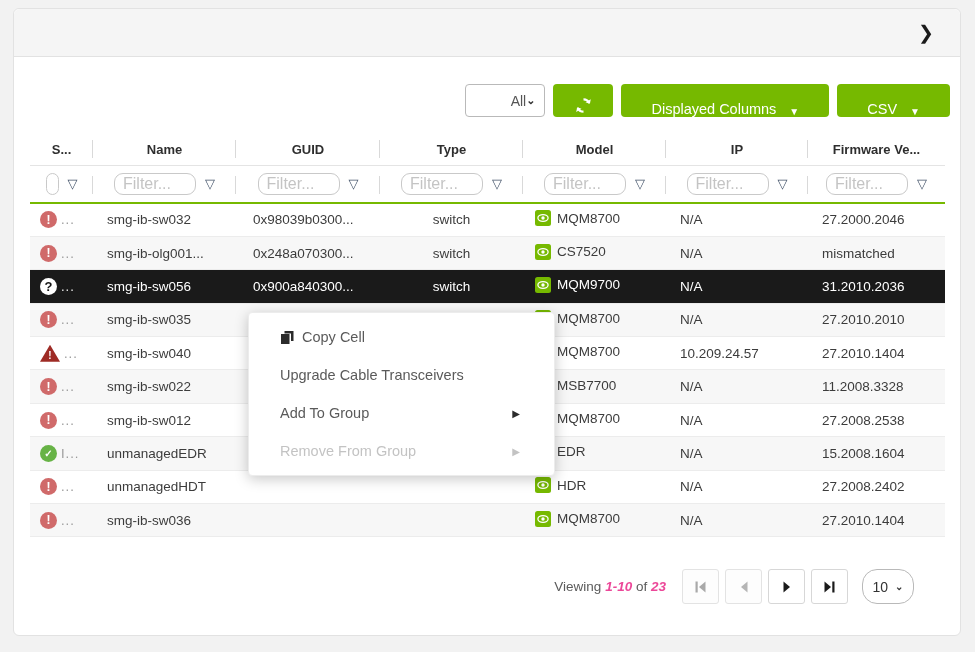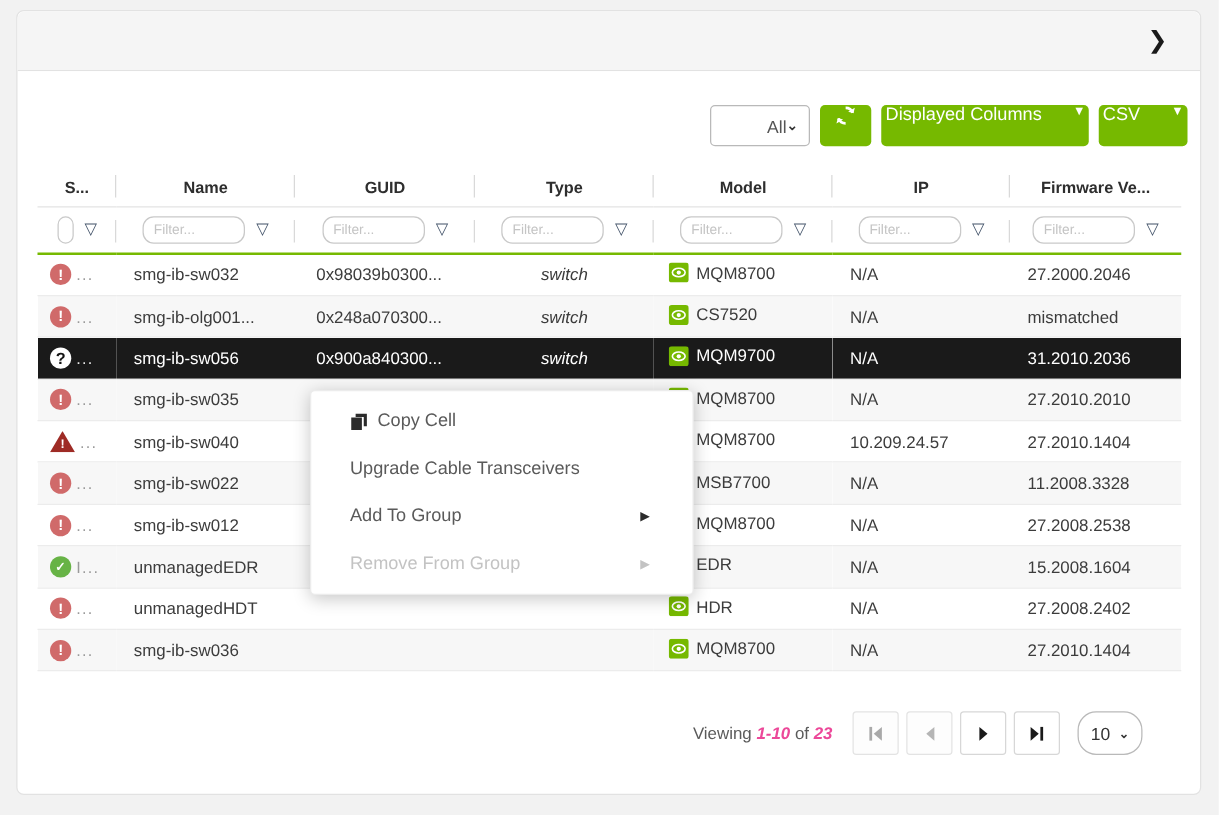--- a/index.html
+++ b/index.html
@@ -31,22 +31,22 @@
     gap: 8px; padding: 27px 10px 0 0;
   }
   .select-box {
     width: 80px; height: 33px; border: 1px solid #b9b9b9; border-radius: 4px;
     background: #fff; display: flex; align-items: center; justify-content: flex-end;
     padding: 0 9px; font-size: 14px; color: #555; cursor: pointer;
   }
   .select-box .caret { color: #333; font-size: 11px; font-weight: bold; }
   .btn-green {
     background: #76b900; color: #fff; border: none; border-radius: 4px;
-    height: 33px; font-size: 14.5px; padding: 0 3px; cursor: pointer;
-    display: inline-flex; align-items: flex-start; gap: 25px;
+    height: 33px; font-size: 14.5px; padding: 0 30px; cursor: pointer;
+    display: inline-flex; align-items: flex-end; gap: 13px;
     font-family: "Liberation Sans", sans-serif;
   }
   .btn-green .caret { font-size: 10px; }
   .btn-icon { width: 41px; justify-content: center; }
   
   .table-wrap { padding: 17px 16px 0 16px; }
   table { width: 100%; border-collapse: collapse; table-layout: fixed; }
   thead th {
     font-size: 13px; font-weight: bold; color: #2e2e2e; height: 31px;
     text-align: center; position: relative; cursor: pointer;
@@ -59,38 +59,38 @@
     height: 38px; border-top: 1px solid #e4e4e4; border-bottom: 2px solid #76b900;
     position: relative; vertical-align: middle;
   }
   tr.filter-row td:not(:last-child)::after {
     content: ""; position: absolute; right: 0; top: 10px; height: 18px;
     border-right: 1px solid #d9d9d9;
   }
   .fcell { display: flex; align-items: center; justify-content: center; gap: 9px; }
   .filter-input {
     height: 22px; border: 1px solid #c9c9c9; border-radius: 9px; background: #fff;
-    font-size: 11px; color: #555; padding: 0 8px; width: 82px; outline: none;
+    font-size: 16px; color: #555; padding: 0 8px; width: 82px; outline: none;
     font-family: "Liberation Sans", sans-serif;
   }
   .filter-input::placeholder { color: #c4c4c4; }
   .filter-input.tiny { width: 13px; padding: 0; }
   .funnel { color: #44546a; font-size: 13px; cursor: pointer; line-height: 1;
     font-family: "DejaVu Sans", sans-serif; }
   tbody tr.row { height: 33.4px; border-bottom: 1px solid #ececec; cursor: pointer; }
   tbody tr.row:nth-child(even) { background: #f7f7f7; }
   tbody tr.row.selected { background: #1a1a1a; }
   tbody tr.row.selected td { color: #ffffff; }
   tbody tr.row.selected .dots { color: #eaeaea; }
   tbody td { font-size: 13.5px; color: #3c3c3c; vertical-align: middle; overflow: hidden;
     white-space: nowrap; text-overflow: ellipsis; }
   td.c-status { padding-left: 10px; }
   td.c-name { padding-left: 14px; }
   td.c-guid { padding-left: 17px; }
-  td.c-type { text-align: center; font-style: italic; }
+  td.c-type { text-align: center; }
   td.c-model { padding-left: 12px; }
   td.c-ip { padding-left: 14px; }
   td.c-fw { padding-left: 14px; }
   .stwrap { display: inline-flex; align-items: center; gap: 4px; }
   .dots { color: #9a9a9a; font-size: 13px; letter-spacing: 1px; }
   .st-ic {
     width: 17px; height: 17px; border-radius: 50%; color: #fff;
     display: inline-flex; align-items: center; justify-content: center;
     font-size: 12px; font-weight: bold; flex: none;
   }

